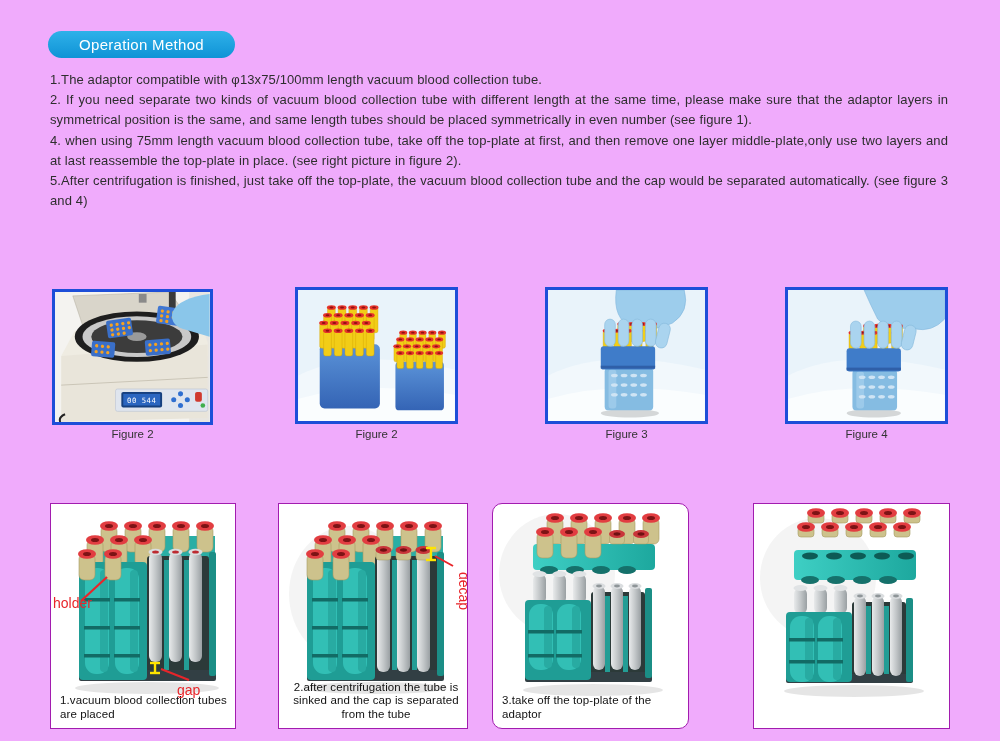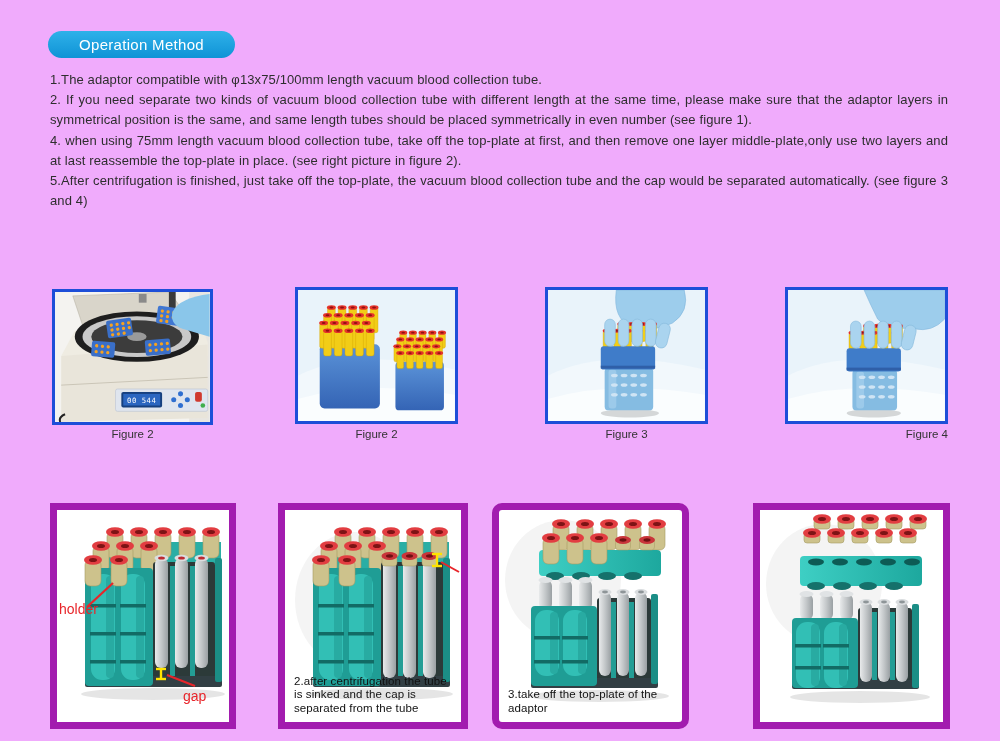--- a/index.html
+++ b/index.html
@@ -14,24 +14,24 @@
                 line-height:20.2px;text-align:justify;letter-spacing:.12px;}
   .instructions p{margin:0;}
   .fig-img{position:absolute;box-sizing:border-box;border:3px solid #1d4ed8;background:#e9f3fa;}
   .fig-img svg{position:absolute;left:0;top:0;width:100%;height:100%;display:block;}
   #fig1{left:52px;top:289px;width:161px;height:136px;}
   #fig2{left:295px;top:287px;width:163px;height:137px;}
   #fig3{left:545px;top:287px;width:163px;height:137px;}
   #fig4{left:785px;top:287px;width:163px;height:137px;}
   .fig-caption{position:absolute;top:428px;font-size:11.5px;color:#333;text-align:center;}
   #cap1{left:52px;width:161px;} #cap2{left:295px;width:163px;}
-  #cap3{left:545px;width:163px;} #cap4{left:785px;width:163px;text-align:right;}
+  #cap3{left:545px;width:163px;} #cap4{left:785px;width:163px;}
   .panel{position:absolute;top:503px;height:226px;box-sizing:border-box;background:#ffffff;
-         border:7px solid #a21caf;overflow:hidden;}
-  #panel1{left:50px;width:186px;} #panel2{left:278px;width:190px;}
+         border:1px solid #a21caf;overflow:hidden;}
+  #panel1{left:50px;width:186px;} #panel2{left:278px;width:190px;text-align:center;}
   #panel3{left:492px;width:197px;border-radius:10px;} #panel4{left:753px;width:197px;}
   .panel svg{display:block;margin:0 auto;}
   .panel-caption{position:absolute;left:9px;right:3px;bottom:6px;font-size:11.5px;
                  line-height:1.2;color:#111;letter-spacing:.1px;}
   .anno{font-family:"Liberation Sans",sans-serif;}
 </style>
 </head>
 <body>
 
 <div class="page">
@@ -397,20 +397,21 @@
       <g stroke="#ffe400" stroke-width="2.4">
         <line x1="104" y1="159" x2="104" y2="169"></line>
         <line x1="99" y1="159" x2="109" y2="159"></line>
         <line x1="99" y1="169" x2="109" y2="169"></line>
       </g>
       <g>
         <line x1="110" y1="165" x2="138" y2="176" stroke="#e8252a" stroke-width="2"></line>
         <text class="anno" x="126" y="191" font-size="14" fill="#e8252a">gap</text>
       </g>
     </svg>
+    <div class="panel-caption">1.vacuum blood collection tubes are placed</div>
   </div>
 
   <div class="panel" id="panel2">
     <svg width="188" height="194" viewBox="0 0 188 194">
       <ellipse cx="70" cy="90" rx="60" ry="68" fill="rgba(60,60,60,0.06)"></ellipse>
       <ellipse cx="96" cy="184" rx="72" ry="6" fill="rgba(0,0,0,0.10)"></ellipse>
       <polygon points="28,58 50,32 164,32 164,54 96,54 96,58" fill="#2aaea5"></polygon>
       <g>
         <use href="#capTube" x="58" y="24"></use>
           <use href="#capTube" x="82" y="24"></use>

